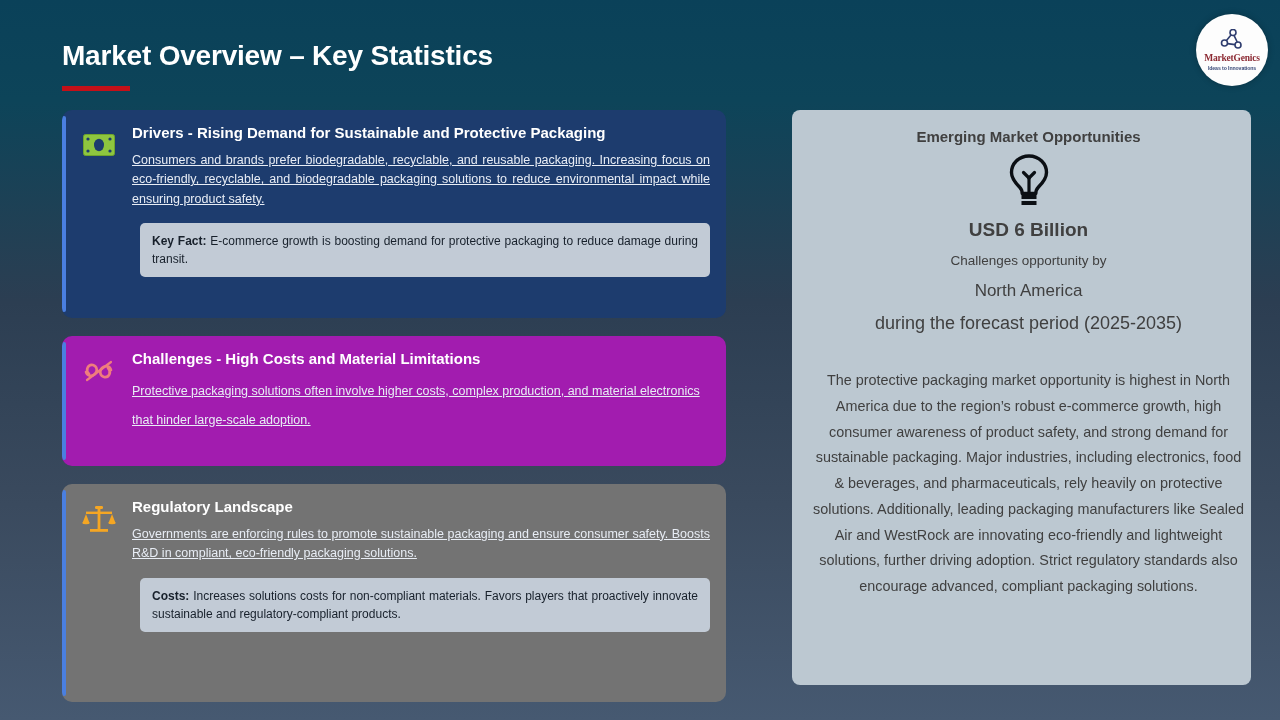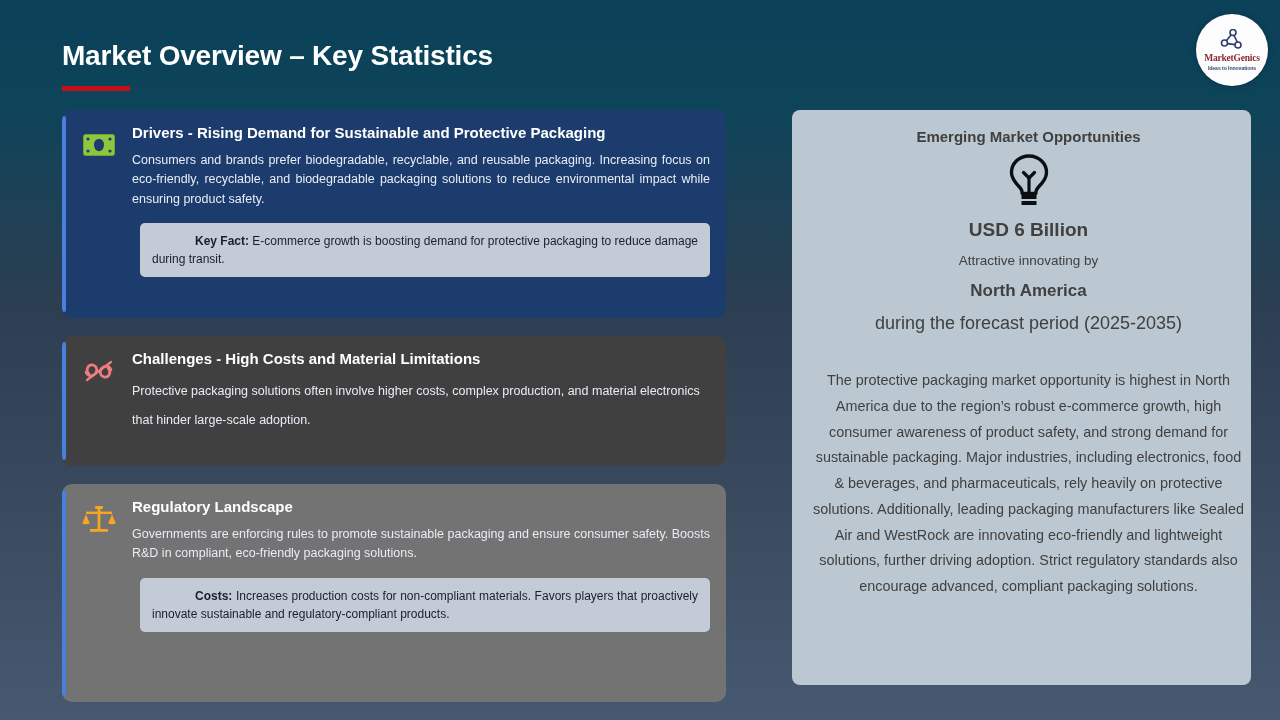--- a/index.html
+++ b/index.html
@@ -95,21 +95,21 @@
   .card::before {
     content: "";
     position: absolute;
     left: 0; top: 6px; bottom: 6px;
     width: 4px;
     border-radius: 3px;
     background: #4a7fe0;
   }
 
   .card-1 { background: #1d3c6e; min-height: 208px; }
-  .card-2 { background: #404040; min-height: 130px; }
+  .card-2 { background: #a21caf; min-height: 130px; }
   .card-3 { background: #737373; min-height: 218px; }
 
   .card-head {
     display: flex;
     align-items: flex-start;
     gap: 14px;
   }
 
   .card-icon {
     flex: 0 0 38px;
@@ -129,34 +129,35 @@
     color: #ffffff;
     line-height: 1.25;
     margin-bottom: 8px;
   }
 
   .card-desc {
     font-size: 12.5px;
     color: #e8edf5;
     line-height: 1.55;
     text-align: justify;
+    text-decoration: underline;
   }
   .card-desc.loose { line-height: 2.3; text-align: left; }
 
   .note-box {
     margin: 14px 0 0 60px;
     background: #c2cbd6;
     border-radius: 5px;
     padding: 9px 12px;
     font-size: 12px;
     color: #17202b;
     line-height: 1.5;
     text-align: justify;
   }
-  .note-box b { font-weight: bold; margin-left: 43px; }
+  .note-box b { font-weight: bold; }
 
   
   .right-panel {
     position: absolute;
     left: 772px;
     top: 110px;
     width: 459px;
     height: 575px;
     background: #bcc8d1;
     border-radius: 8px;
@@ -171,21 +172,21 @@
     font-size: 15px;
     font-weight: bold;
     margin-top: 6px;
     margin-bottom: 6px;
   }
 
   .bulb-wrap { margin: 8px 0 10px; display: flex; justify-content: center; }
 
   .rp-value { font-size: 19px; font-weight: bold; margin-bottom: 12px; }
   .rp-sub { font-size: 13.5px; margin-bottom: 13px; }
-  .rp-region { font-size: 17px; font-weight: bold; margin-bottom: 12px; }
+  .rp-region { font-size: 17px; font-weight: normal; margin-bottom: 12px; }
   .rp-period { font-size: 18px; }
 
   .rp-paragraph {
     margin-top: 34px;
     font-size: 14.4px;
     line-height: 1.79;
   }
 </style>
 </head>
 <body>
@@ -261,21 +262,21 @@
           <ellipse cx="4" cy="20" rx="3.6" ry="1.2" fill="#f5a623"></ellipse>
           <ellipse cx="30" cy="20" rx="3.6" ry="1.2" fill="#f5a623"></ellipse>
         </svg>
       </div>
       <div class="card-body">
         <div class="card-title">Regulatory Landscape</div>
         <div class="card-desc">Governments are enforcing rules to promote sustainable packaging and ensure consumer safety. Boosts R&amp;D in compliant, eco-friendly packaging solutions.</div>
       </div>
     </div>
     <div class="note-box">
-      <b>Costs:</b><span> Increases production costs for non-compliant materials. Favors players that proactively innovate sustainable and regulatory-compliant products.</span>
+      <b>Costs:</b><span> Increases solutions costs for non-compliant materials. Favors players that proactively innovate sustainable and regulatory-compliant products.</span>
     </div>
   </div>
 
 </div>
 
 <div class="right-panel">
   <div class="rp-title">Emerging Market Opportunities</div>
 
   <div class="bulb-wrap">
     <svg width="48" height="56" viewBox="0 0 48 56">
@@ -283,18 +284,18 @@
                L30.8 40.5 C30.8 38, 31.5 36, 33.5 34 C37 30.5, 41.5 26, 41.5 19.5 C41.5 11, 34.5 3, 24 3 Z" fill="none" stroke="#0b0f14" stroke-width="3.4" stroke-linejoin="round"></path>
       <line x1="24" y1="40.5" x2="24" y2="24" stroke="#0b0f14" stroke-width="3.2"></line>
       <line x1="24" y1="25" x2="18.5" y2="19.5" stroke="#0b0f14" stroke-width="3.2" stroke-linecap="round"></line>
       <line x1="24" y1="25" x2="29.5" y2="19.5" stroke="#0b0f14" stroke-width="3.2" stroke-linecap="round"></line>
       <rect x="16.5" y="42" width="15" height="4" fill="#0b0f14"></rect>
       <rect x="16.5" y="48" width="15" height="4" fill="#0b0f14"></rect>
     </svg>
   </div>
 
   <div class="rp-value">USD 6 Billion</div>
-  <div class="rp-sub">Attractive innovating by</div>
+  <div class="rp-sub">Challenges opportunity by</div>
   <div class="rp-region">North America</div>
   <div class="rp-period">during the forecast period (2025-2035)</div>
 
   <div class="rp-paragraph">The protective packaging market opportunity is highest in North America due to the region’s robust e-commerce growth, high consumer awareness of product safety, and strong demand for sustainable packaging. Major industries, including electronics, food &amp; beverages, and pharmaceuticals, rely heavily on protective solutions. Additionally, leading packaging manufacturers like Sealed Air and WestRock are innovating eco-friendly and lightweight solutions, further driving adoption. Strict regulatory standards also encourage advanced, compliant packaging solutions.</div>
 </div>
 
 </body></html>

